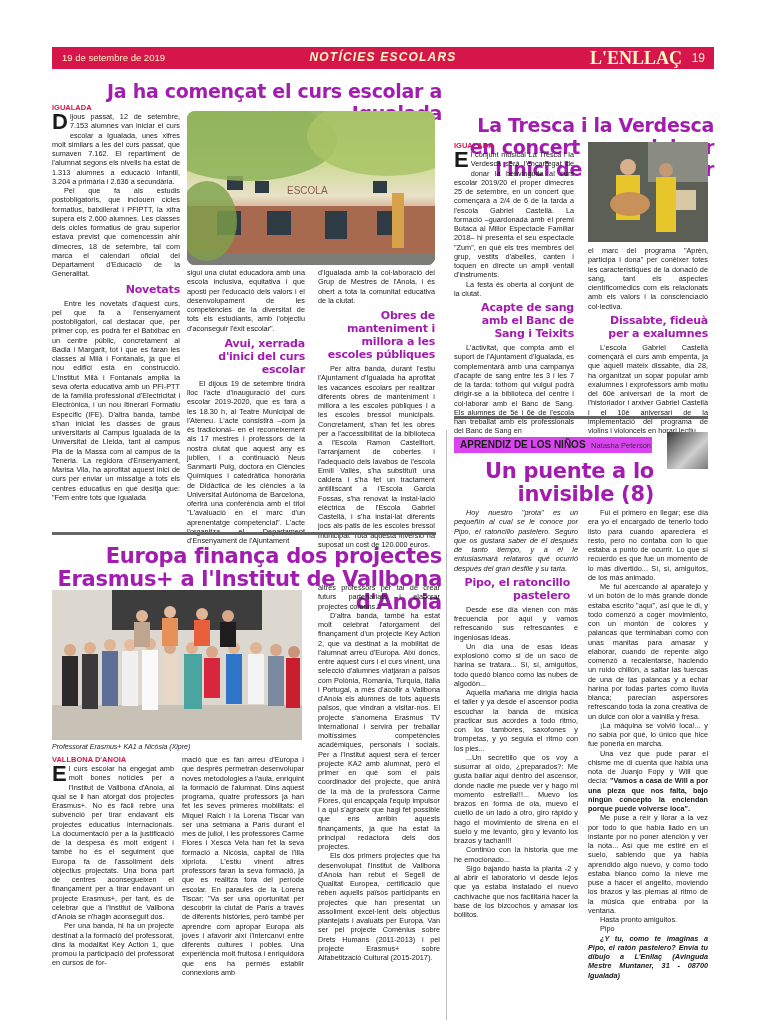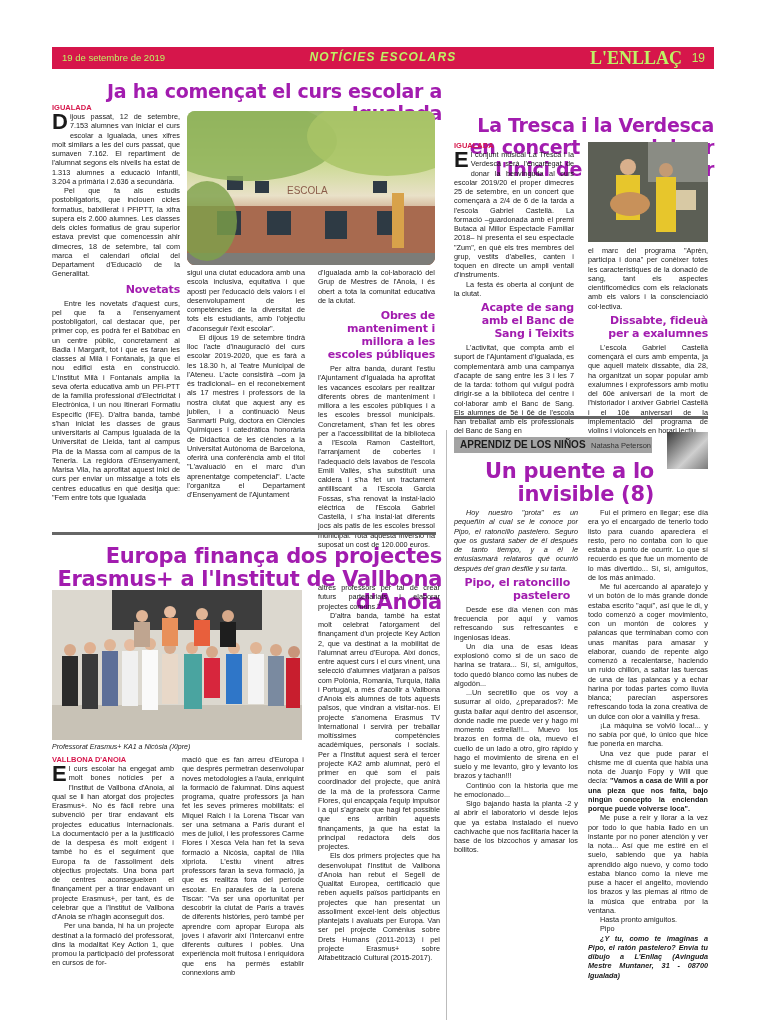--- a/index.html
+++ b/index.html
@@ -1,18 +1,18 @@
 <!DOCTYPE html>
 <html><head>
 <meta charset="utf-8">
 <style>
   html,body{margin:0;padding:0;background:#fff;}
   body{width:761px;height:1024px;position:relative;overflow:hidden;font-family:"Liberation Sans",sans-serif;color:#1a1a1a;}
   .abs{position:absolute;}
-  .header{left:52px;top:47px;width:662px;height:22px;background:#d6164b;color:#bef264;}
+  .header{left:52px;top:47px;width:662px;height:22px;background:#d6164b;color:#fef9c3;}
   .hdr-date{position:absolute;left:10px;top:5px;font-size:9.5px;}
   .hdr-section{position:absolute;left:0;right:0;top:3px;text-align:center;font-size:12px;font-weight:bold;font-style:italic;letter-spacing:1.2px;}
   .hdr-brand{position:absolute;right:32px;top:1px;font-family:"Liberation Serif",serif;font-size:18px;font-weight:bold;}
   .hdr-page{position:absolute;right:9px;top:4px;font-size:12px;}
   h1,h2,h3{margin:0;font-family:"DejaVu Sans",sans-serif;font-weight:bold;color:#a21caf;text-align:right;}
   .h1{font-size:19px;line-height:22px;letter-spacing:-0.3px;}
   .h1b{font-size:21px;line-height:23px;letter-spacing:-0.3px;}
   .sub{font-size:11px;line-height:13px;letter-spacing:-0.2px;}
   .loc{font-size:7.5px;font-weight:bold;color:#d6164b;line-height:9px;text-transform:uppercase;}
   .txt{font-size:7.3px;line-height:9.25px;text-align:justify;margin:0;}
@@ -58,20 +58,21 @@
     <rect x="0" y="142" width="248" height="12" fill="#7c7c78"></rect>
     <ellipse cx="60" cy="30" rx="90" ry="40" fill="#8fb35a" opacity="0.85"></ellipse>
     <ellipse cx="200" cy="25" rx="80" ry="40" fill="#a9c466" opacity="0.85"></ellipse>
     <ellipse cx="20" cy="110" rx="30" ry="40" fill="#7da14a" opacity="0.8"></ellipse>
     <text x="100" y="83" font-size="10" fill="#8a5c4a" font-family="Liberation Sans, sans-serif">ESCOLA</text>
   </svg>
 </div>
 
 <div class="abs" style="left:187px;top:268px;width:118px;">
   <p class="txt">sigui una ciutat educadora amb una escola inclusiva, equitativa i que aposti per l'educació dels valors i el desenvolupament de les competències de la diversitat de tots els estudiants, amb l'objectiu d'aconseguir l'èxit escolar".</p>
+  <h3 class="sub" style="margin:4px 0 3px;">Avui, xerrada d'inici del curs escolar</h3>
   <p class="txt ind">El dijous 19 de setembre tindrà lloc l'acte d'inauguració del curs escolar 2019-2020, que es farà a les 18.30 h, al Teatre Municipal de l'Ateneu. L'acte consistirà –com ja és tradicional– en el reconeixement als 17 mestres i professors de la nostra ciutat que aquest any es jubilen, i a continuació Neus Sanmartí Puig, doctora en Ciències Químiques i catedràtica honorària de Didàctica de les ciències a la Universitat Autònoma de Barcelona, oferirà una conferència amb el títol "L'avaluació en el marc d'un aprenentatge competencial". L'acte l'organitza el Departament d'Ensenyament de l'Ajuntament</p>
 </div>
 
 <div class="abs" style="left:318px;top:268px;width:117px;">
   <p class="txt">d'Igualada amb la col·laboració del Grup de Mestres de l'Anoia, i és obert a tota la comunitat educativa de la ciutat.</p>
   <h3 class="sub" style="margin:4px 0 3px;">Obres de manteniment i millora a les escoles públiques</h3>
   <p class="txt ind">Per altra banda, durant l'estiu l'Ajuntament d'Igualada ha aprofitat les vacances escolars per realitzar diferents obres de manteniment i millora a les escoles públiques i a les escoles bressol municipals. Concretament, s'han fet les obres per a l'accessibilitat de la biblioteca a l'Escola Ramon Castelltort, l'arranjament de cobertes i l'adequació dels lavabos de l'escola Emili Vallès, s'ha substituït una caldera i s'ha fet un tractament antilliscant a l'Escola Garcia Fossas, s'ha renovat la instal·lació elèctrica de l'Escola Gabriel Castellà, i s'ha instal·lat diferents jocs als patis de les escoles bressol municipal. Tota aquesta inversió ha suposat un cost de 120.000 euros.</p>
 </div>
 
 <div class="abs rule" style="left:52px;top:532px;width:384px;"></div>
@@ -100,33 +101,34 @@
 </div>
 
 <div class="abs" style="left:588px;top:246px;width:120px;">
   <p class="txt">el marc del programa "Aprèn, participa i dona" per conèixer totes les característiques de la donació de sang, tant els aspectes científicomèdics com els relacionats amb els valors i la consciencіació col·lectiva.</p>
   <h3 class="sub" style="margin:3px 0 3px;">Dissabte, fideuà per a exalumnes</h3>
   <p class="txt ind">L'escola Gabriel Castellà començarà el curs amb empenta, ja que aquell mateix dissabte, dia 28, ha organitzat un sopar popular amb exalumnes i exprofessors amb motiu del 60è aniversari de la mort de l'historiador i arxiver Gabriel Castellà i el 10è aniversari de la implementació del programa de violins i violoncels en horari lectiu.</p>
 </div>
 
 <div class="abs rule" style="left:454px;top:416px;width:254px;"></div>
 
-<div class="abs" style="left:454px;top:437px;width:198px;height:16px;background:#a3a3a3;">
+<div class="abs" style="left:454px;top:437px;width:198px;height:16px;background:#d946ef;">
   <span style="position:absolute;left:6px;top:2px;font-size:10px;font-weight:bold;">APRENDIZ DE LOS NIÑOS</span>
   <span style="position:absolute;left:137px;top:4px;font-size:7.5px;color:#333;">Natasha Peterson</span>
 </div>
 <div class="abs" style="left:667px;top:432px;width:41px;height:37px;background:linear-gradient(135deg,#3a3a3a,#cfcfcf 60%,#7a7a7a);"></div>
 
 <h1 class="abs h1b" style="left:454px;top:460px;width:200px;">Un puente a lo invisible (8)</h1>
 
 <div class="abs" style="left:454px;top:508px;width:124px;">
   <p class="txt ind it">Hoy nuestro "prota" es un pequeñín al cual se le conoce por Pipo, el ratoncillo pastelero. Seguro que os gustará saber de él después de tanto tiempo, y a él le entusiasmará relataros qué ocurrió después del gran desfile y su tarta.</p>
   <h3 class="sub" style="margin:3px 8px 3px;">Pipo, el ratoncillo pastelero</h3>
   <p class="txt ind">Desde ese día vienen con más frecuencia por aquí y vamos refrescando sus refrescantes e ingeniosas ideas.</p>
   <p class="txt ind">Un día una de esas ideas explosionó como si de un saco de harina se tratara... Sí, sí, amiguitos, todo quedó blanco como las nubes de algodón...</p>
+  <p class="txt ind">Aquella mañana me dirigía hacia el taller y ya desde el ascensor podía escuchar la banda de música practicar sus acordes a todo ritmo, con los tambores, saxofones y trompetas, y yo seguía el ritmo con los pies...</p>
   <p class="txt ind">...Un secretillo que os voy a susurrar al oído, ¿preparados?: Me gusta bailar aquí dentro del ascensor, donde nadie me puede ver y hago mi momento estrella!!!... Muevo los brazos en forma de ola, muevo el cuello de un lado a otro, giro rápido y hago el movimiento de sirena en el suelo y me levanto, giro y levanto los brazos y tachan!!!</p>
   <p class="txt ind">Continúo con la historia que me he emocionado...</p>
   <p class="txt ind">Sigo bajando hasta la planta -2 y al abrir el laboratorio vi desde lejos que ya estaba instalado el nuevo cachivache que nos facilitaría hacer la base de los bizcochos y amasar los bollitos.</p>
 </div>
 
 <div class="abs" style="left:588px;top:508px;width:120px;">
   <p class="txt ind">Fui el primero en llegar; ese día era yo el encargado de tenerlo todo listo para cuando apareciera el resto, pero no contaba con lo que estaba a punto de ocurrir. Lo que sí recuerdo es que fue un momento de lo más divertido... Sí, sí, amiguitos, de los más animado.</p>
   <p class="txt ind">Me fui acercando al aparatejo y vi un botón de lo más grande donde estaba escrito "aquí", así que le di, y todo comenzó a coger movimiento, con un montón de colores y palancas que terminaban como con unas manitas para amasar y elaborar, cuando de repente algo comenzó a recalentarse, haciendo un ruido chillón, a saltar las tuercas de una de las palancas y a echar harina por todas partes como lluvia blanca; parecían aspersores refrescando toda la zona creativa de un dulce con olor a vainilla y fresa.</p>
   <p class="txt ind">¡La máquina se volvió loca!... y no sabía por qué, lo único que hice fue ponerla en marcha.</p>
   <p class="txt ind"><span>Una vez que pude parar el chisme me di cuenta que había una nota de Juanjo Fopy y Will que decía: </span><span class="b">"Vamos a casa de Will a por una pieza que nos falta, bajo ningún concepto la enciendan porque puede volverse loca".</span></p>

